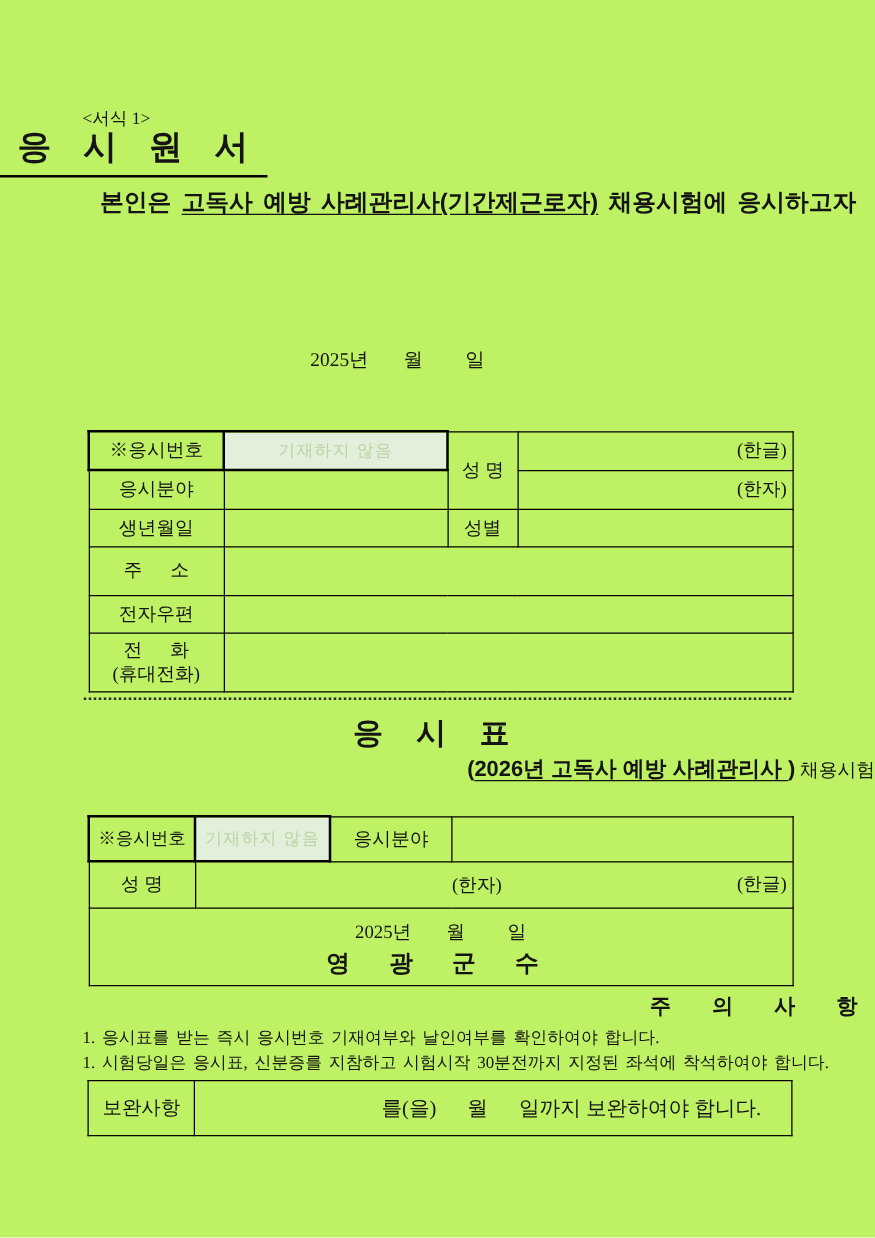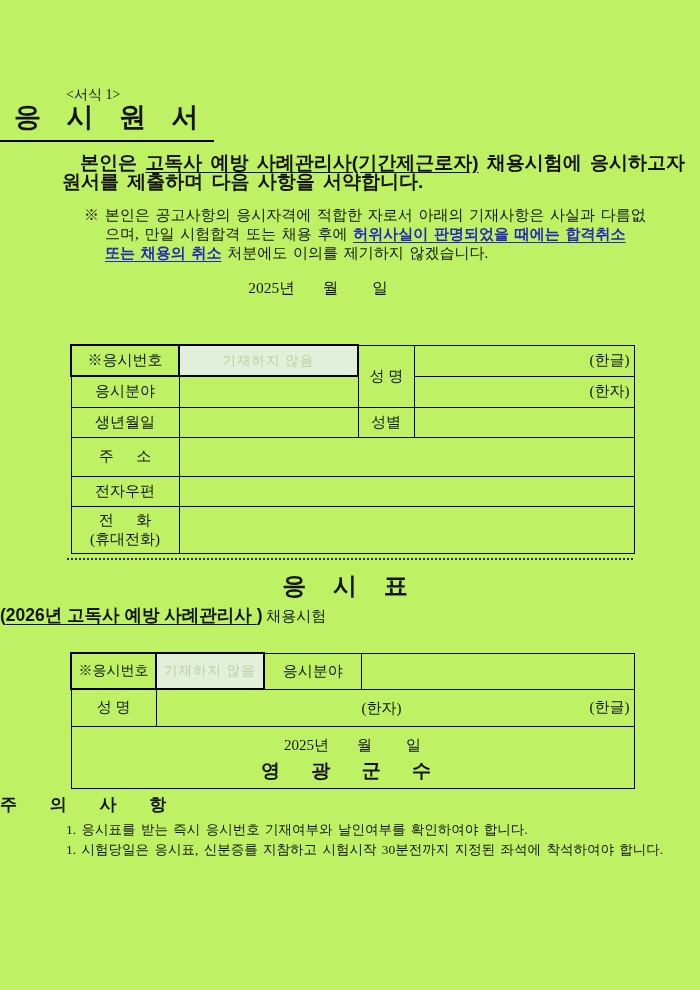--- a/index.html
+++ b/index.html
@@ -46,60 +46,54 @@
     font-family:"Liberation Sans","DejaVu Sans",sans-serif; font-size:13.5px; letter-spacing:1px;
   }
   .t1 { position:absolute; left:70px; top:344px; width:563px; }
   .t2 { position:absolute; left:70px; top:652px; width:563px; }
   .t3 { position:absolute; left:70px; top:864px; width:563px; }
 
   .dotted { position:absolute; left:67px; top:558px; width:566px; border-top:2.5px dotted #2b2b2b; }
 
   .slip-title { position:absolute; left:0; right:0; top:570px; text-align:center;
                 font-weight:bold; font-size:24px; letter-spacing:10px; white-space:pre; }
-  .slip-sub { position:absolute; left:0; right:0; top:603px; text-align:left; font-size:15px; }
+  .slip-sub { position:absolute; left:0; right:0; top:603px; text-align:right; font-size:15px; }
   .slip-sub .bold-part { font-family:"Liberation Sans","DejaVu Sans",sans-serif;
                          font-weight:bold; font-size:17.5px; }
   .slip-sub .tail { font-size:15px; }
 
   .t2 .name-val { position:relative; }
   .t2 .hanja-pos { position:absolute; left:205px; top:50%; transform:translateY(-50%); }
   .slip-date { font-size:15px; margin-top:5px; }
   .signer { font-family:"Liberation Sans","DejaVu Sans",sans-serif; font-weight:bold;
             font-size:19px; letter-spacing:13px; margin-top:3px; white-space:pre; }
 
-  .caution-title { position:absolute; left:0; right:13px; top:793px; text-align:left;
+  .caution-title { position:absolute; left:0; right:0; top:793px; text-align:right;
                    font-weight:bold; font-size:17px; letter-spacing:14px; white-space:pre; }
   .c-note { position:absolute; left:66px; font-size:13.5px; word-spacing:2px; white-space:nowrap; }
   .c-note.n1 { top:821px; } .c-note.n2 { top:841px; }
 
   .t3 td.lab { font-size:15.5px; }
   .t3 td.suppl { text-align:right; padding-right:24px; font-size:16.5px; white-space:pre; }
 </style>
 </head>
 <body>
 
 <div class="page">
 
   <div class="form-tag">&lt;서식 1&gt;</div>
 
   <div class="title-wrap">
     <span class="doc-title sans">응 시 원 서</span>
   </div>
 
   <div class="intro sans">
     <div class="l1"><span>본인은 </span><span class="u-black">고독사 예방 사례관리사(기간제근로자)</span><span> 채용시험에 응시하고자</span></div>
-    <div class="l2">원서를 제출하며 다음 사항을 서약합니다.</div>
   </div>
 
-  <div class="note">
-    <div class="ln"><span>※</span> <span>본인은 공고사항의 응시자격에 적합한 자로서 아래의 기재사항은 사실과 다름없</span></div>
-    <div class="ln ind"><span>으며, 만일 시험합격 또는 채용 후에 </span><span class="hl">허위사실이 판명되었을 때에는 합격취소</span></div>
-    <div class="ln ind"><span class="hl">또는 채용의 취소</span><span> 처분에도 이의를 제기하지 않겠습니다.</span></div>
-  </div>
 
   <div class="date-line">
     <span>2025년</span><span class="gap1">월</span><span class="gap2">일</span>
   </div>
 
 
   <table class="t1">
     <colgroup>
         <col style="width:108px">
         <col style="width:179px">
@@ -179,14 +173,26 @@
         <div class="signer">영 광 군 수</div>
       </td>
     </tr>
   </tbody>
     </table>
 
   <div class="caution-title sans">주 의 사 항</div>
   <div class="c-note n1">1. 응시표를 받는 즉시 응시번호 기재여부와 날인여부를 확인하여야 합니다.</div>
   <div class="c-note n2">1. 시험당일은 응시표, 신분증를 지참하고 시험시작 30분전까지 지정된 좌석에 착석하여야 합니다.</div>
 
+  <table class="t3">
+    <colgroup>
+        <col style="width:85px">
+        <col style="width:478px">
+      </colgroup>
+    <tbody>
+        <tr style="height:44px">
+      <td class="lab">보완사항</td>
+      <td class="suppl">를(을)      월      일까지 보완하여야 합니다.</td>
+    </tr>
+  </tbody>
+    </table>
 
 </div>
 
 </body></html>

